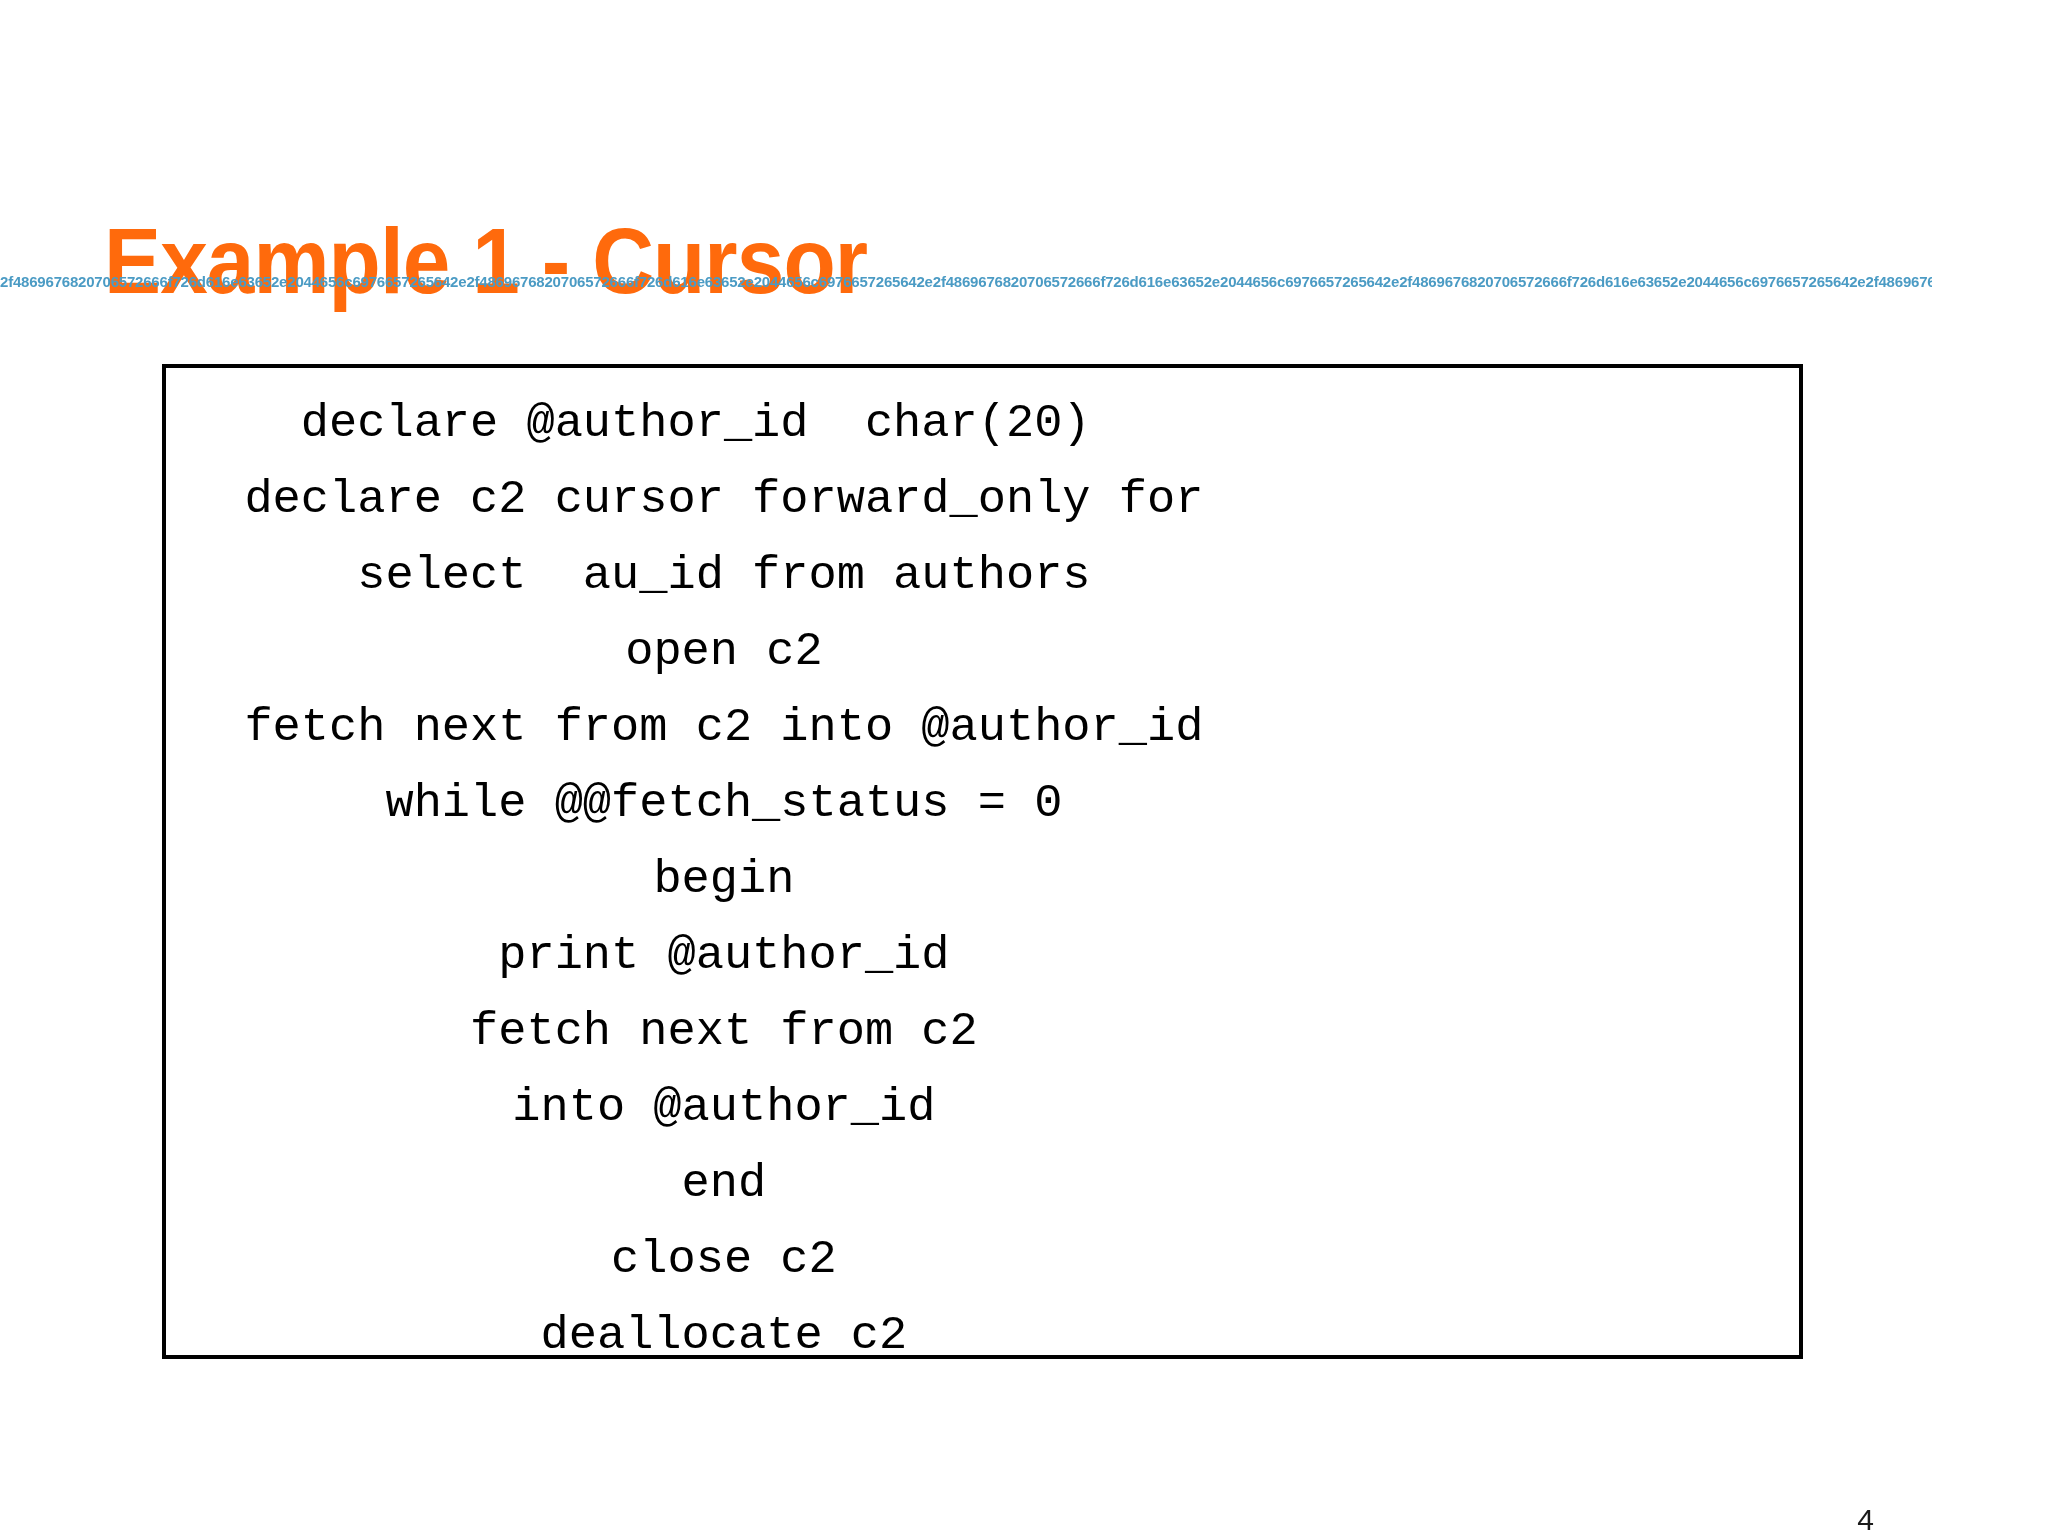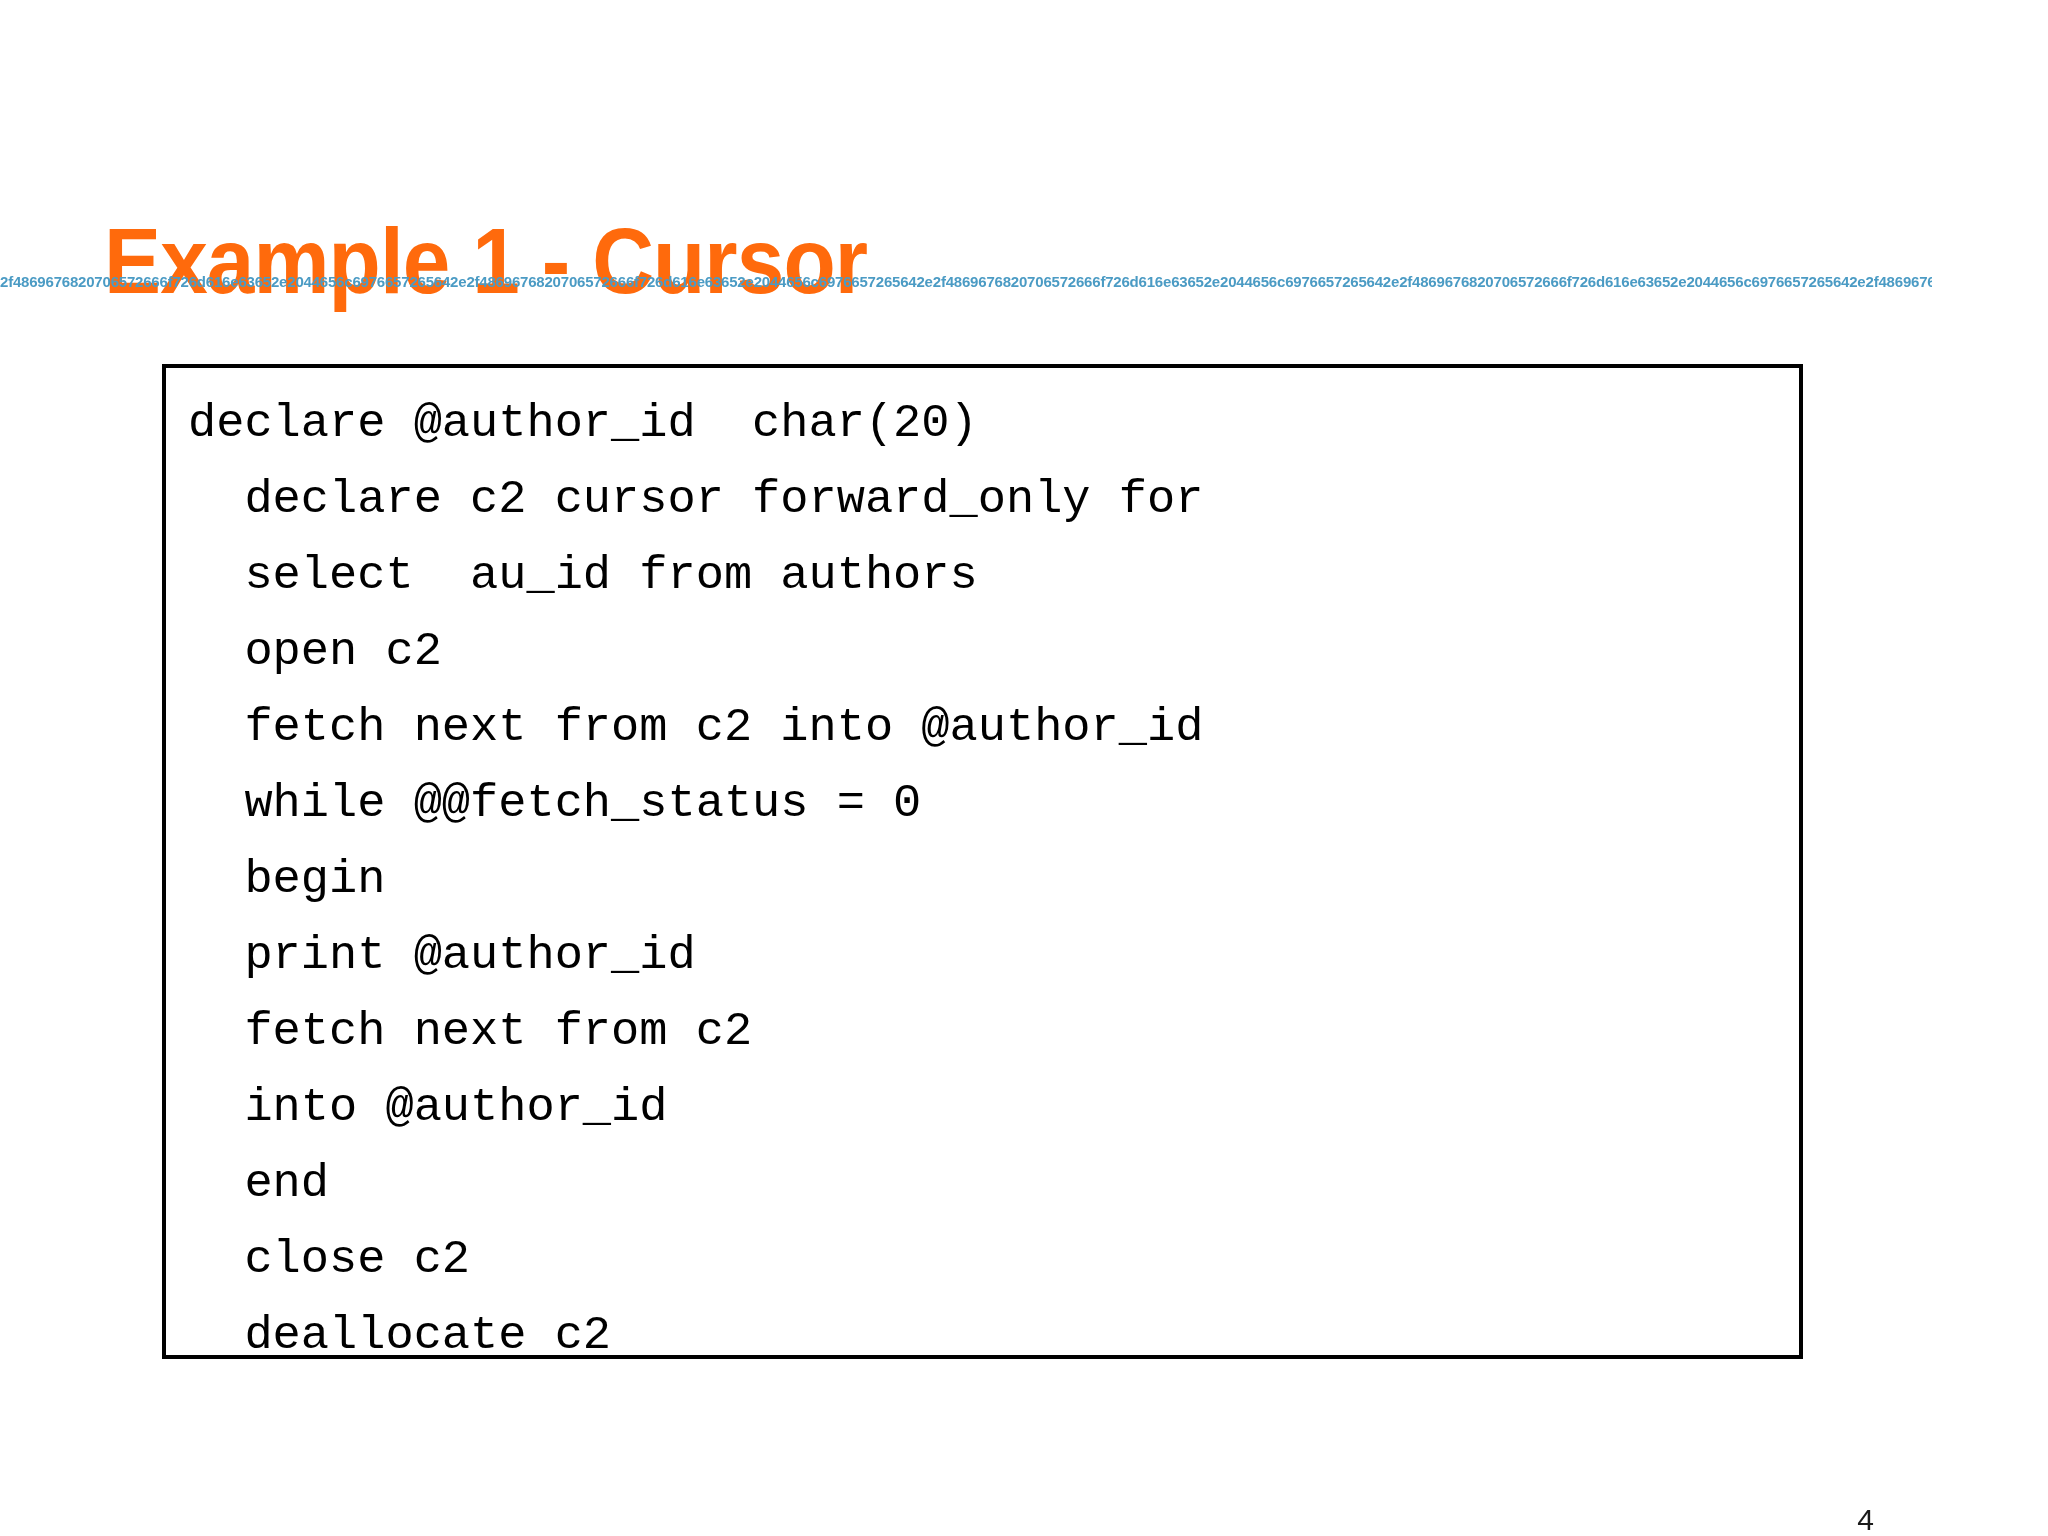--- a/index.html
+++ b/index.html
@@ -74,20 +74,21 @@
     font-family: "Liberation Mono", "DejaVu Sans Mono", monospace;
     font-size: 47px;
     line-height: 76px;
     color: #000000;
     white-space: pre;
   }
 
   .code-line {
     white-space: pre;
     height: 76px;
+    text-align: center;
   }
 
   
   #page-number {
     position: absolute;
     right: 58px;
     bottom: 22px;
     font-family: "Liberation Sans", sans-serif;
     font-size: 30px;
     font-weight: normal;

